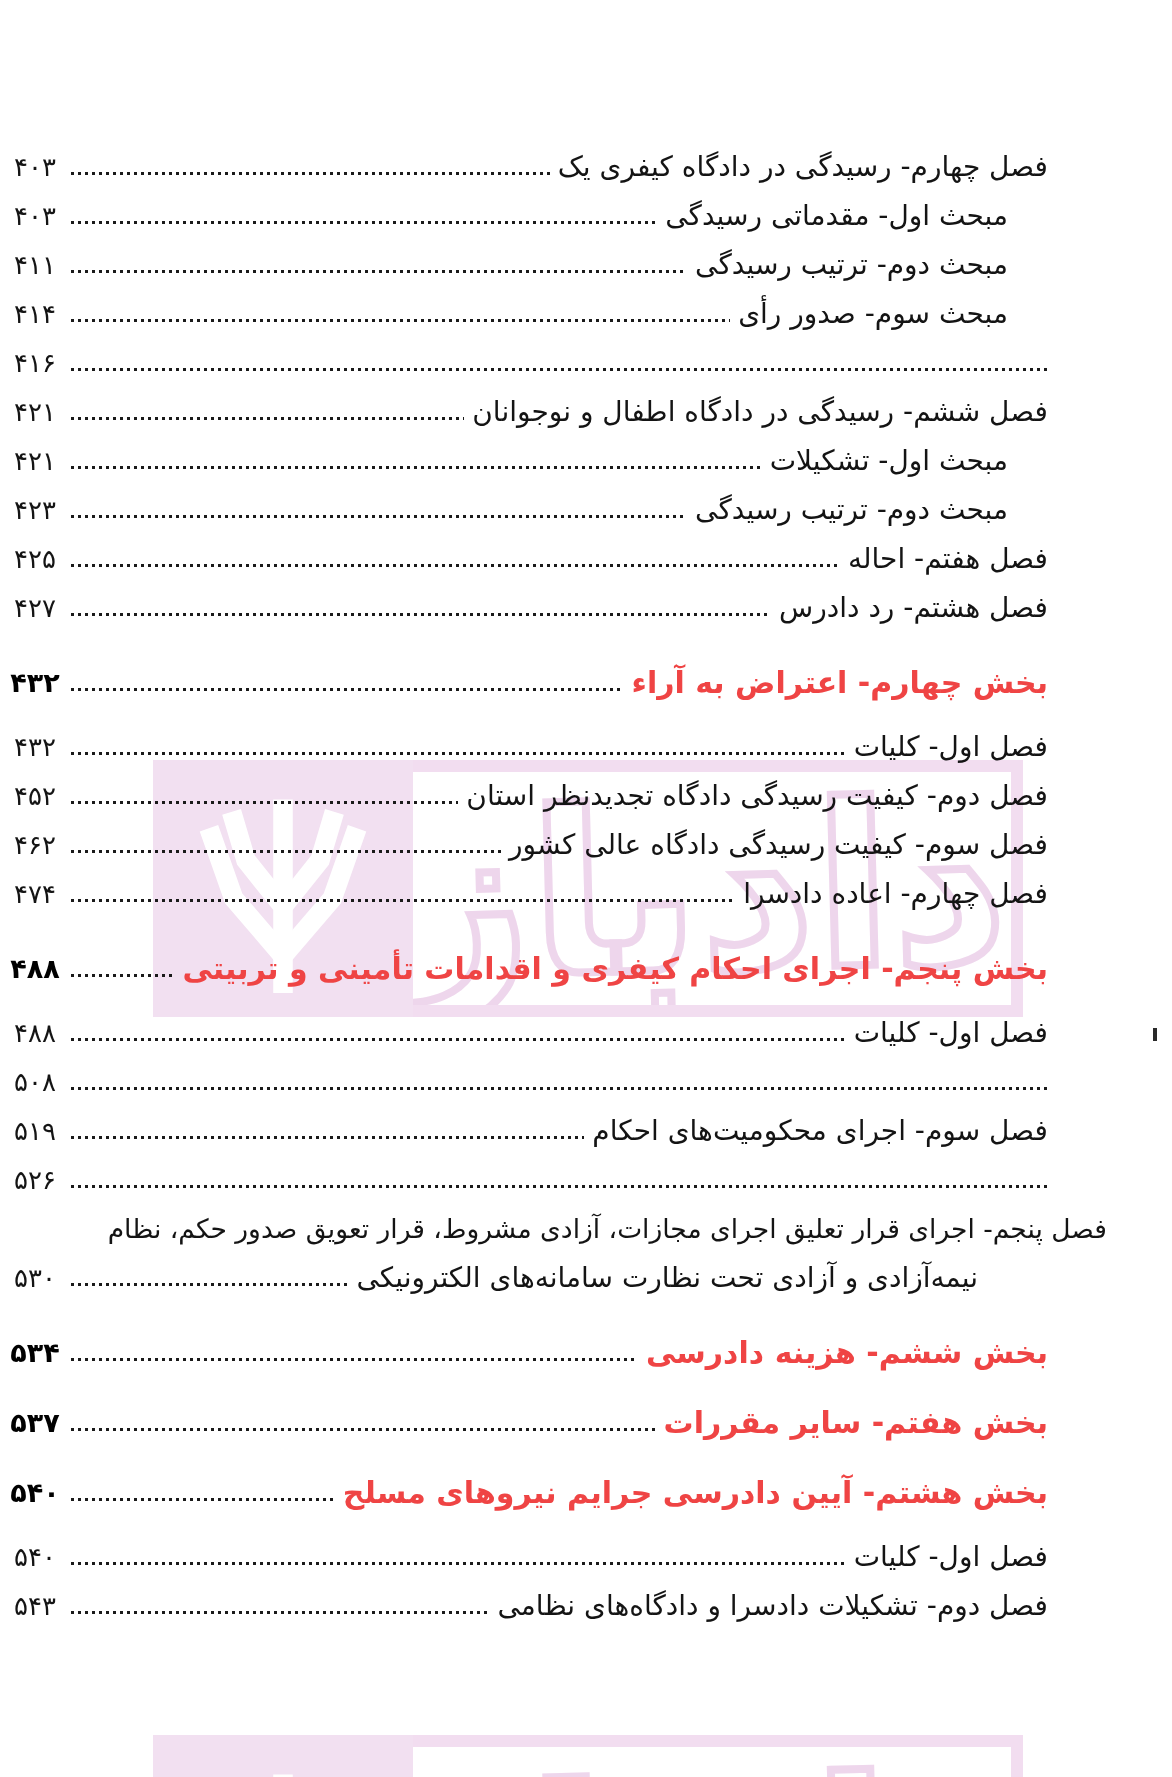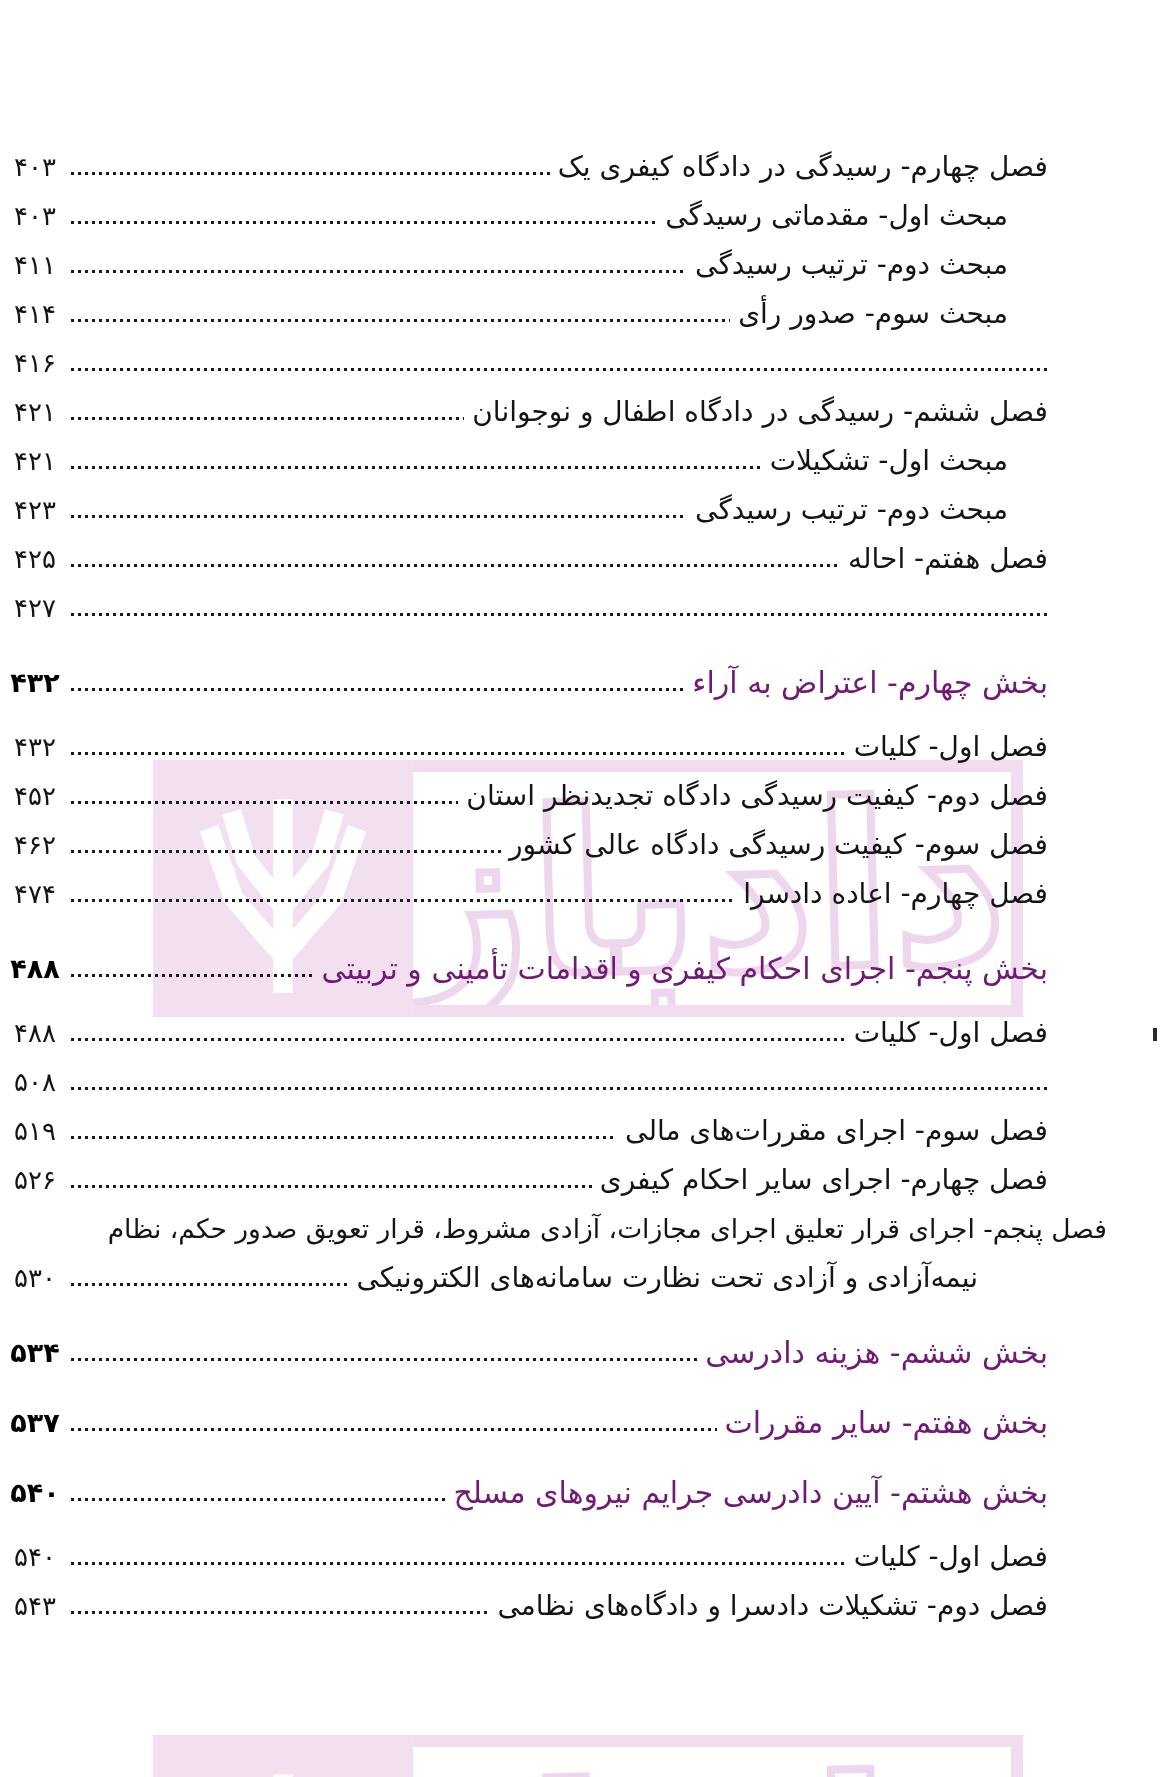--- a/index.html
+++ b/index.html
@@ -28,21 +28,21 @@
   
   #toc{position:absolute;top:142px;left:8px;right:124px;z-index:2;direction:rtl;}
   .toc-row{
     display:flex;direction:rtl;align-items:center;gap:8px;
     height:49px;white-space:nowrap;color:#141414;
   }
   .kind-section{margin-top:26px;}
   .kind-section + .toc-row{margin-top:15px;}
   .kind-section + .kind-section{margin-top:21px;}
   .label{font-size:28px;}
-  .kind-section .label{font-weight:normal;font-size:30px;color:#701a75;text-align:right;}
+  .kind-section .label{font-weight:bold;font-size:30px;color:#ef4444;text-align:right;}
   .kind-sub .label{margin-right:40px;}
   .kind-cont .label{margin-right:70px;}
   .kind-wide{margin-right:-59px;}
   .kind-wide .label{font-size:26.5px;}
   .dots{
     flex:1 1 auto;height:5px;margin-top:14px;
     background-image:radial-gradient(circle at 2.5px 2.5px,#1a1a1a 1.7px,transparent 1.9px);
     background-size:7px 5px;background-repeat:repeat-x;
   }
   .num{
@@ -129,20 +129,21 @@
         <span class="label">مبحث دوم- ترتیب رسیدگی</span>
         <span class="dots"></span>
         <span class="num">۴۲۳</span>
       </div>
       <div class="toc-row kind-chapter">
         <span class="label">فصل هفتم- احاله</span>
         <span class="dots"></span>
         <span class="num">۴۲۵</span>
       </div>
       <div class="toc-row kind-chapter">
+        <span class="label">فصل هشتم- رد دادرس</span>
         <span class="dots"></span>
         <span class="num">۴۲۷</span>
       </div>
       <div class="toc-row kind-section">
         <span class="label">بخش چهارم- اعتراض به آراء</span>
         <span class="dots"></span>
         <span class="num">۴۳۲</span>
       </div>
       <div class="toc-row kind-chapter">
         <span class="label">فصل اول- کلیات</span>
@@ -172,26 +173,25 @@
       <div class="toc-row kind-chapter">
         <span class="label">فصل اول- کلیات</span>
         <span class="dots"></span>
         <span class="num">۴۸۸</span>
       </div>
       <div class="toc-row kind-chapter">
         <span class="dots"></span>
         <span class="num">۵۰۸</span>
       </div>
       <div class="toc-row kind-chapter">
-        <span class="label">فصل سوم- اجرای مقررات‌های مالی</span>
+        <span class="label">فصل سوم- اجرای محکومیت‌های احکام</span>
         <span class="dots"></span>
         <span class="num">۵۱۹</span>
       </div>
       <div class="toc-row kind-chapter">
-        <span class="label">فصل چهارم- اجرای سایر احکام کیفری</span>
         <span class="dots"></span>
         <span class="num">۵۲۶</span>
       </div>
       <div class="toc-row kind-wide">
         <span class="label">فصل پنجم- اجرای قرار تعلیق اجرای مجازات، آزادی مشروط، قرار تعویق صدور حکم، نظام</span>
       </div>
       <div class="toc-row kind-cont">
         <span class="label">نیمه‌آزادی و آزادی تحت نظارت سامانه‌های الکترونیکی</span>
         <span class="dots"></span>
         <span class="num">۵۳۰</span>

